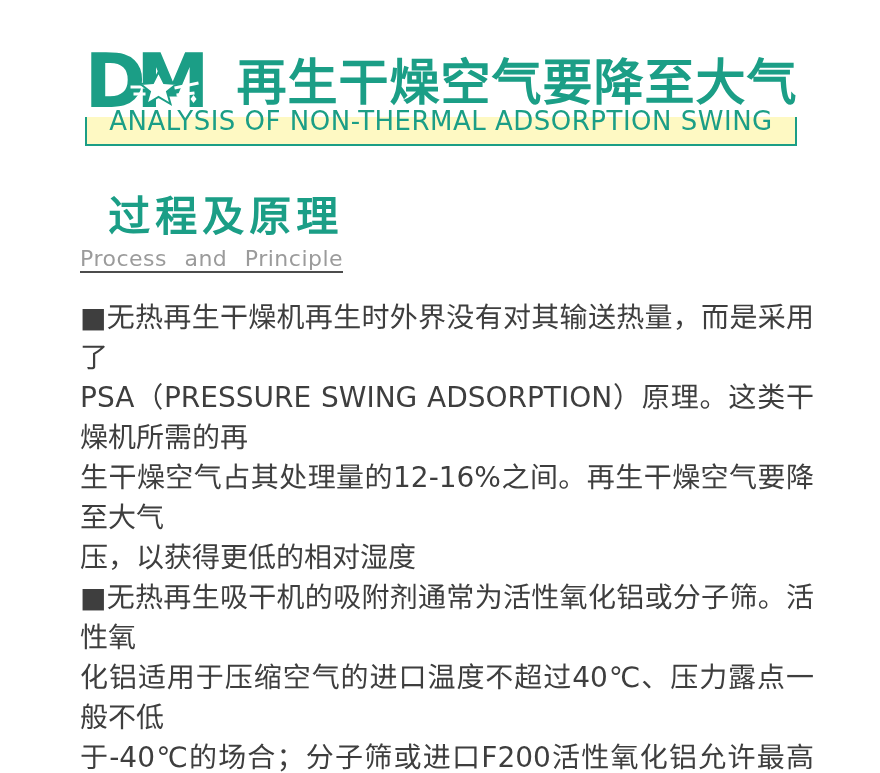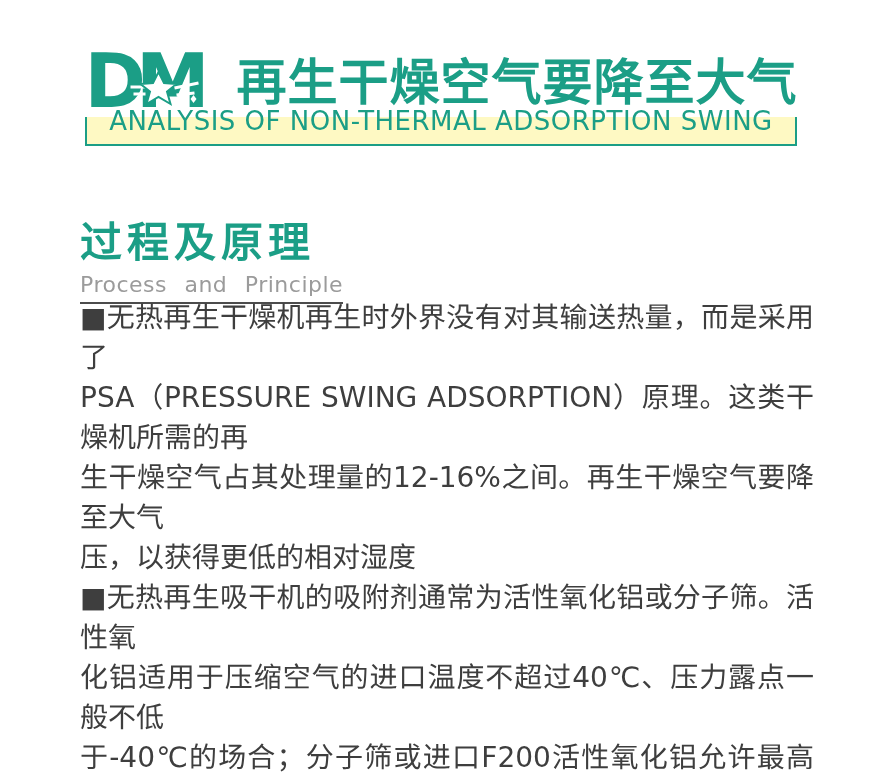--- a/index.html
+++ b/index.html
@@ -76,37 +76,37 @@
     font-size: 26px;
     color: #1b9e86;
     letter-spacing: 0.5px;
     white-space: nowrap;
   }
 
   
   .section-head {
     position: absolute;
     left: 80px;
-    top: 220px;
+    top: 194px;
+    text-align: right;
   }
   .section-title {
     font-size: 42px;
     font-weight: bold;
     color: #1b9e86;
     letter-spacing: 5px;
     line-height: 1.1;
   }
   .section-subtitle {
     display: inline-block;
     margin-top: 6px;
     font-size: 22px;
     color: #9b9b9b;
     word-spacing: 10px;
     letter-spacing: 0.5px;
-    padding-bottom: 5px;
     border-bottom: 2px solid #4c4c4c;
   }
 
   
   .article-body {
     position: absolute;
     left: 80px;
     top: 298px;
     width: 734px;
     font-size: 28px;

